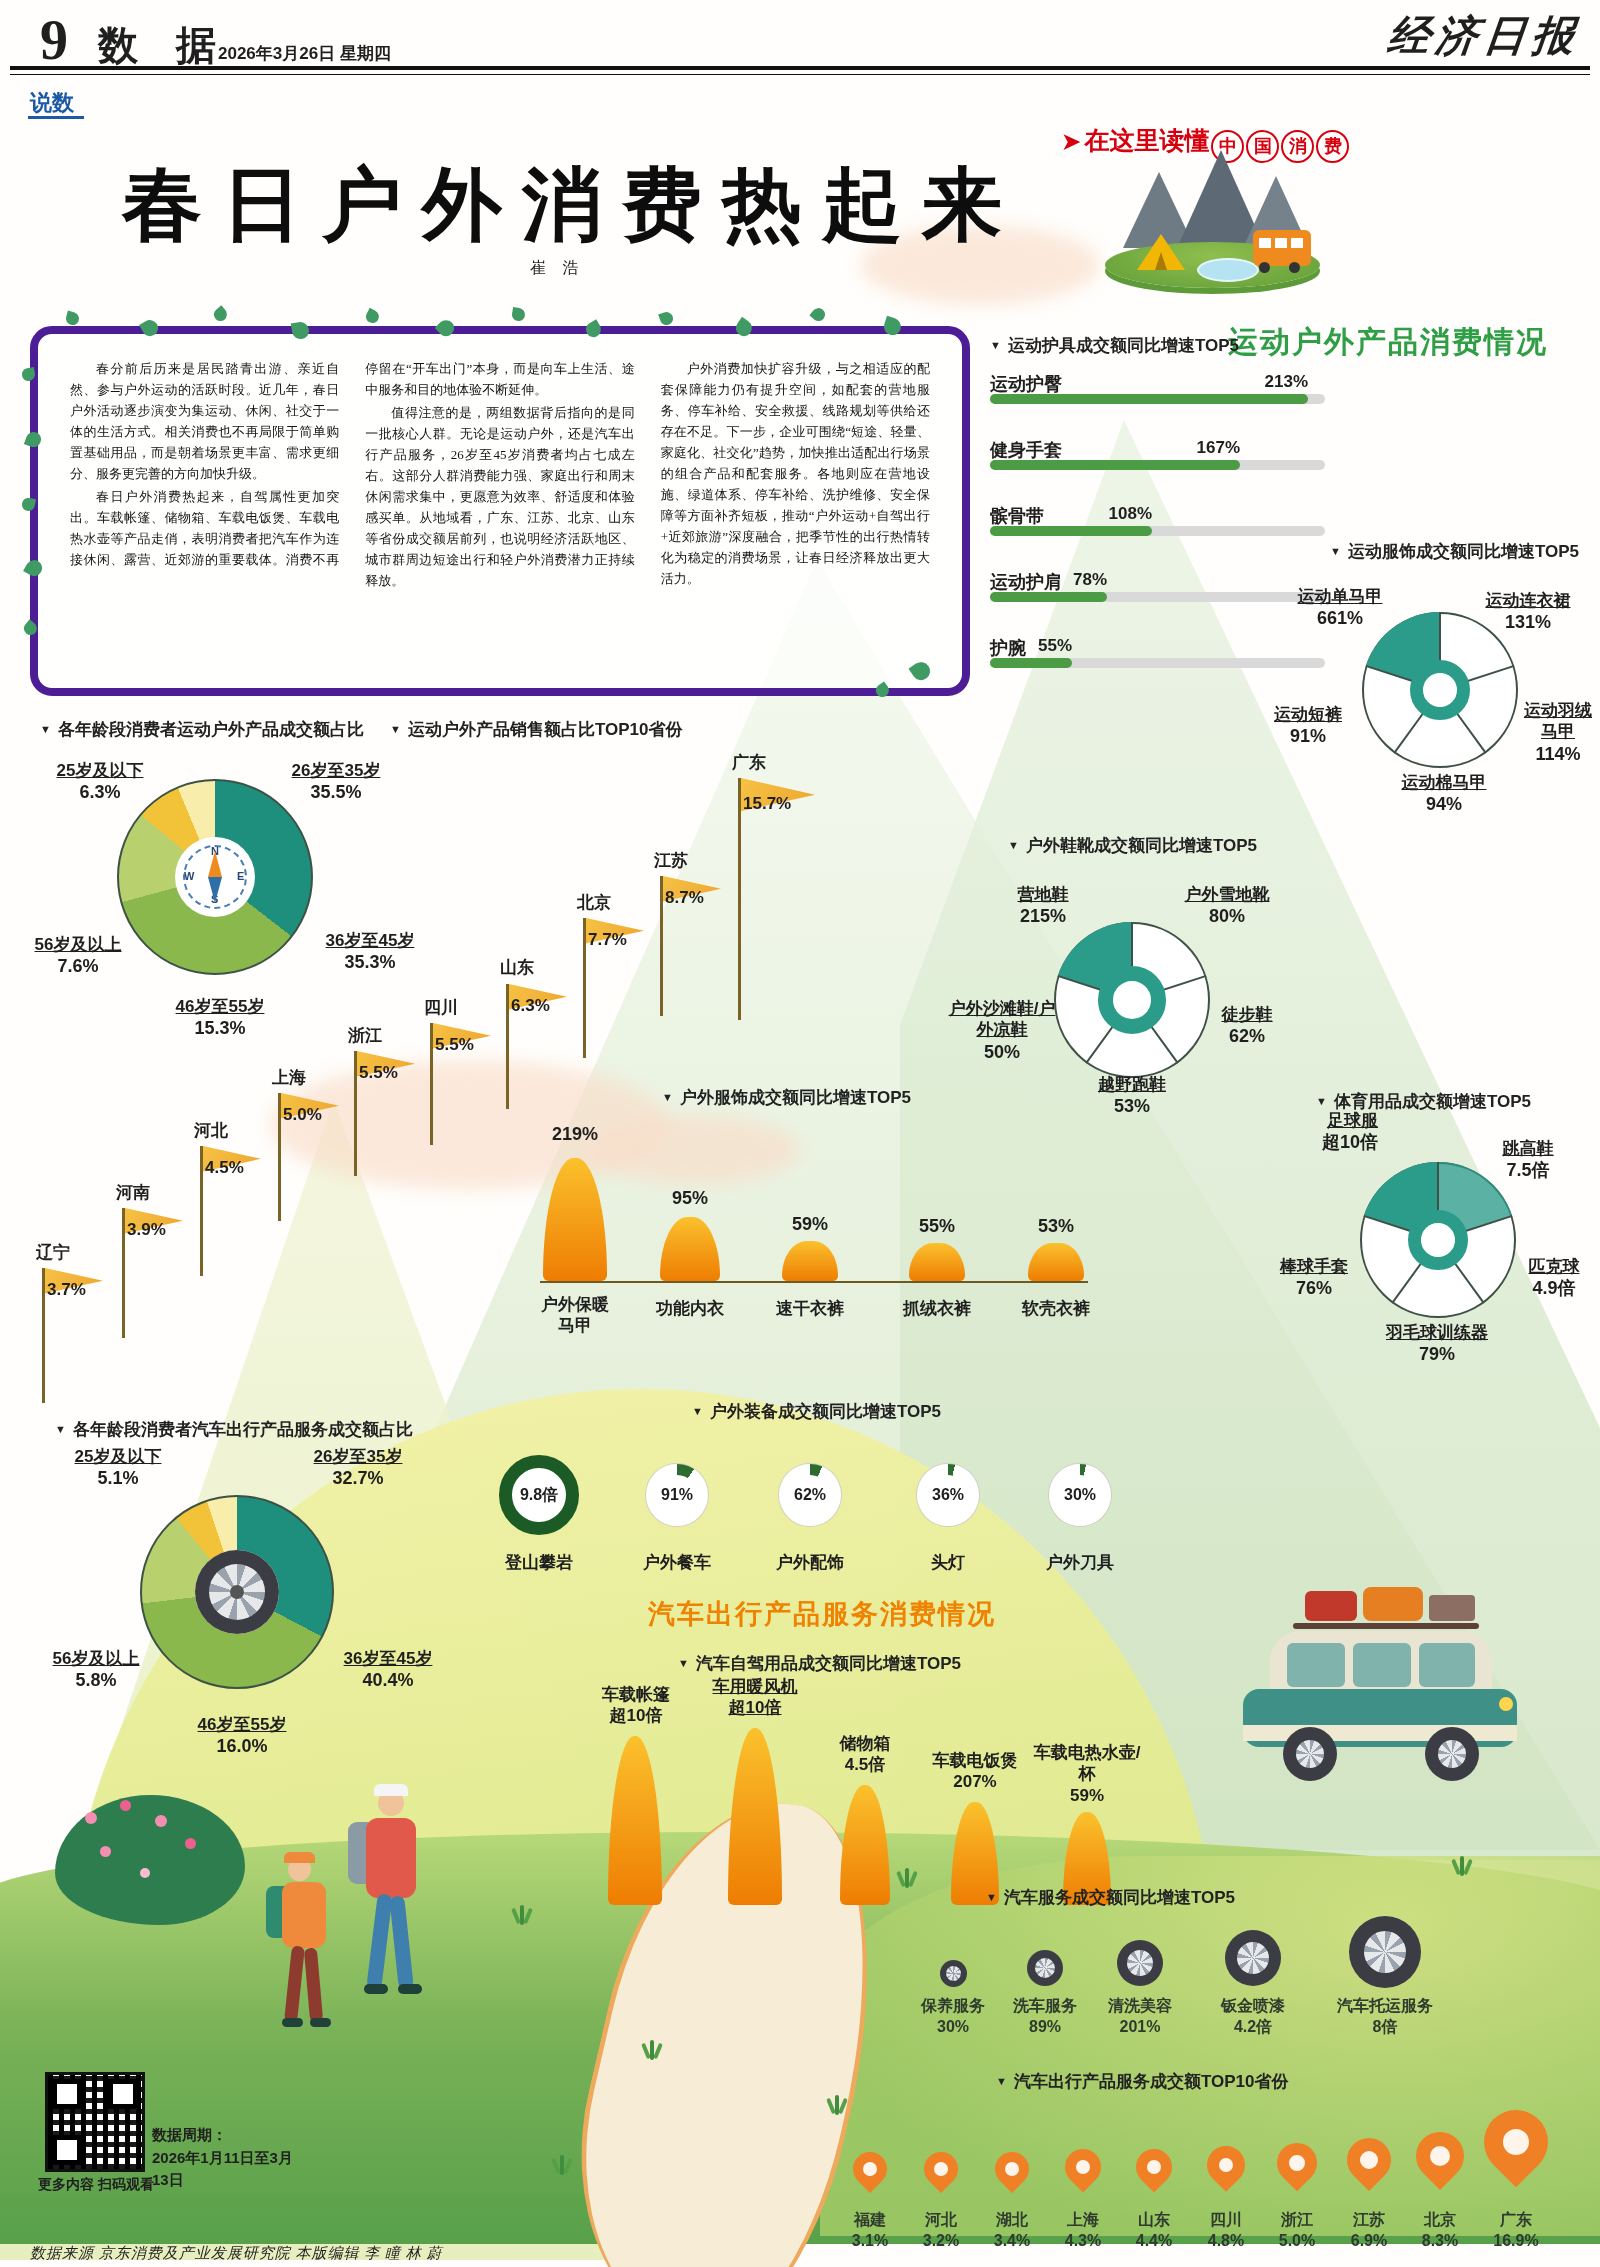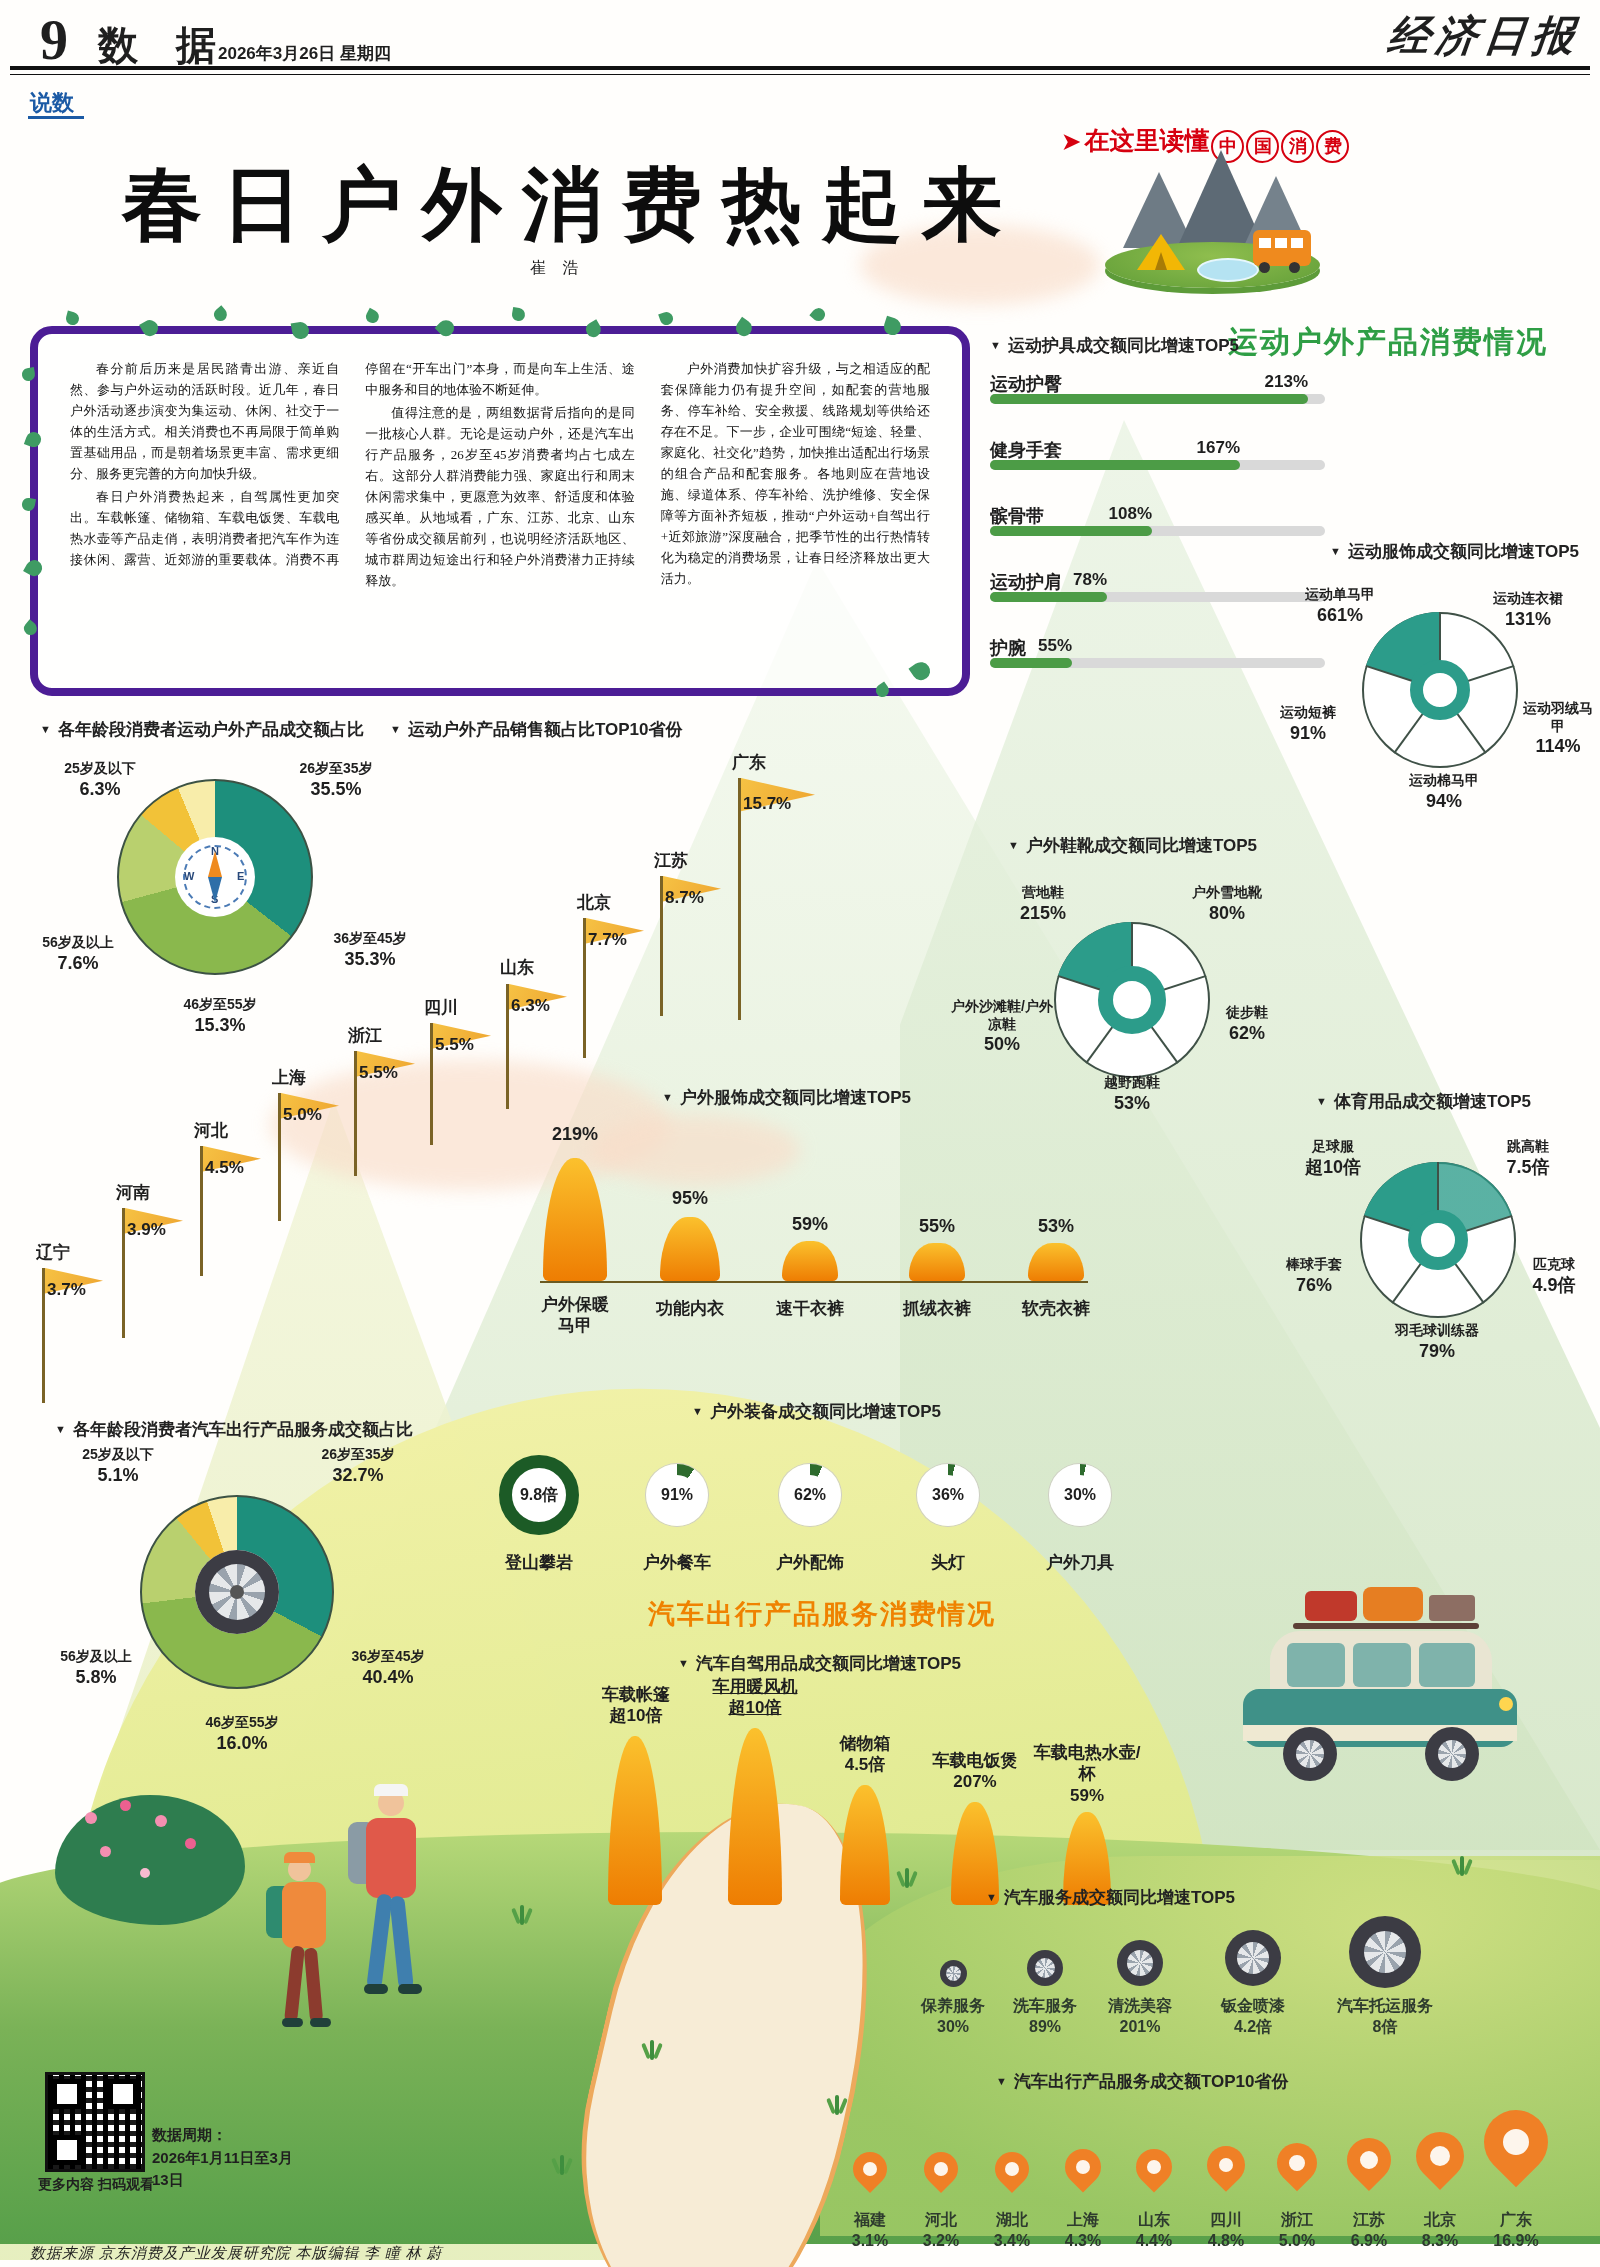--- a/index.html
+++ b/index.html
@@ -39,21 +39,21 @@
   .gear-track{position:absolute;top:22px;left:0;width:335px;height:10px;background:#d9d9d9;border-radius:5px;}
   .gear-fill{height:10px;background:#4c9c46;border-radius:5px;}
   
   .t5{width:156px;height:156px;}
   .t5base{position:absolute;inset:0;background:#fff;border:2px solid #3f5147;border-radius:50%;}
   .t5wedge{position:absolute;inset:0;border-radius:50%;background:conic-gradient(from 288deg,#2c9c8a 0 72deg,transparent 72deg 360deg);}
   .t5wedge2{position:absolute;inset:0;border-radius:50%;background:conic-gradient(from 0deg,rgba(44,156,138,.78) 0 72deg,transparent 72deg 360deg);}
   .spk{position:absolute;left:77px;top:0;width:2px;height:78px;background:#3f5147;transform-origin:bottom center;}
   .iring{position:absolute;left:48px;top:48px;width:34px;height:34px;border:13px solid #2c9c8a;border-radius:50%;background:#fff;}
   .dl{position:absolute;text-align:center;font-weight:bold;color:#1f1f1f;line-height:1.25;}
-  .dl .n{font-size:14px;}
+  .dl .n{font-size:17px;text-decoration:underline;}
   .dl .v{font-size:18px;}
   
   .agedonut{border-radius:50%;border:2px solid #3c5244;}
   .hole{position:absolute;background:#fff;border-radius:50%;}
   .compass{border:2px dashed #4a7ab5;border-radius:50%;}
   .cl{position:absolute;font-size:11px;font-weight:bold;color:#28487a;}
   .needle-n{position:absolute;width:0;height:0;border-left:7px solid transparent;border-right:7px solid transparent;border-bottom:26px solid #ef8a1e;}
   .needle-s{position:absolute;width:0;height:0;border-left:7px solid transparent;border-right:7px solid transparent;border-top:26px solid #2f6fa8;}
   .tire{background:#3c3c44;border-radius:50%;}
   .hub{position:absolute;border-radius:50%;background:
@@ -373,21 +373,21 @@
     <div class="t5base"></div>
     <div class="t5wedge"></div>
     <div class="t5wedge2"></div>
     <div class="spk" style="transform:rotate(0deg);"></div>
     <div class="spk" style="transform:rotate(72deg);"></div>
     <div class="spk" style="transform:rotate(144deg);"></div>
     <div class="spk" style="transform:rotate(216deg);"></div>
     <div class="spk" style="transform:rotate(288deg);"></div>
     <div class="iring"></div>
   </div>
-  <div class="dl" style="left:1288px;top:1138px;width:90px;">
+  <div class="dl" style="left:1288px;top:1110px;width:90px;text-align:right;">
       <div class="n">足球服</div>
       <div class="v">超10倍</div>
     </div>
   <div class="dl" style="left:1486px;top:1138px;width:84px;">
       <div class="n">跳高鞋</div>
       <div class="v">7.5倍</div>
     </div>
   <div class="dl" style="left:1512px;top:1256px;width:84px;">
       <div class="n">匹克球</div>
       <div class="v">4.9倍</div>

